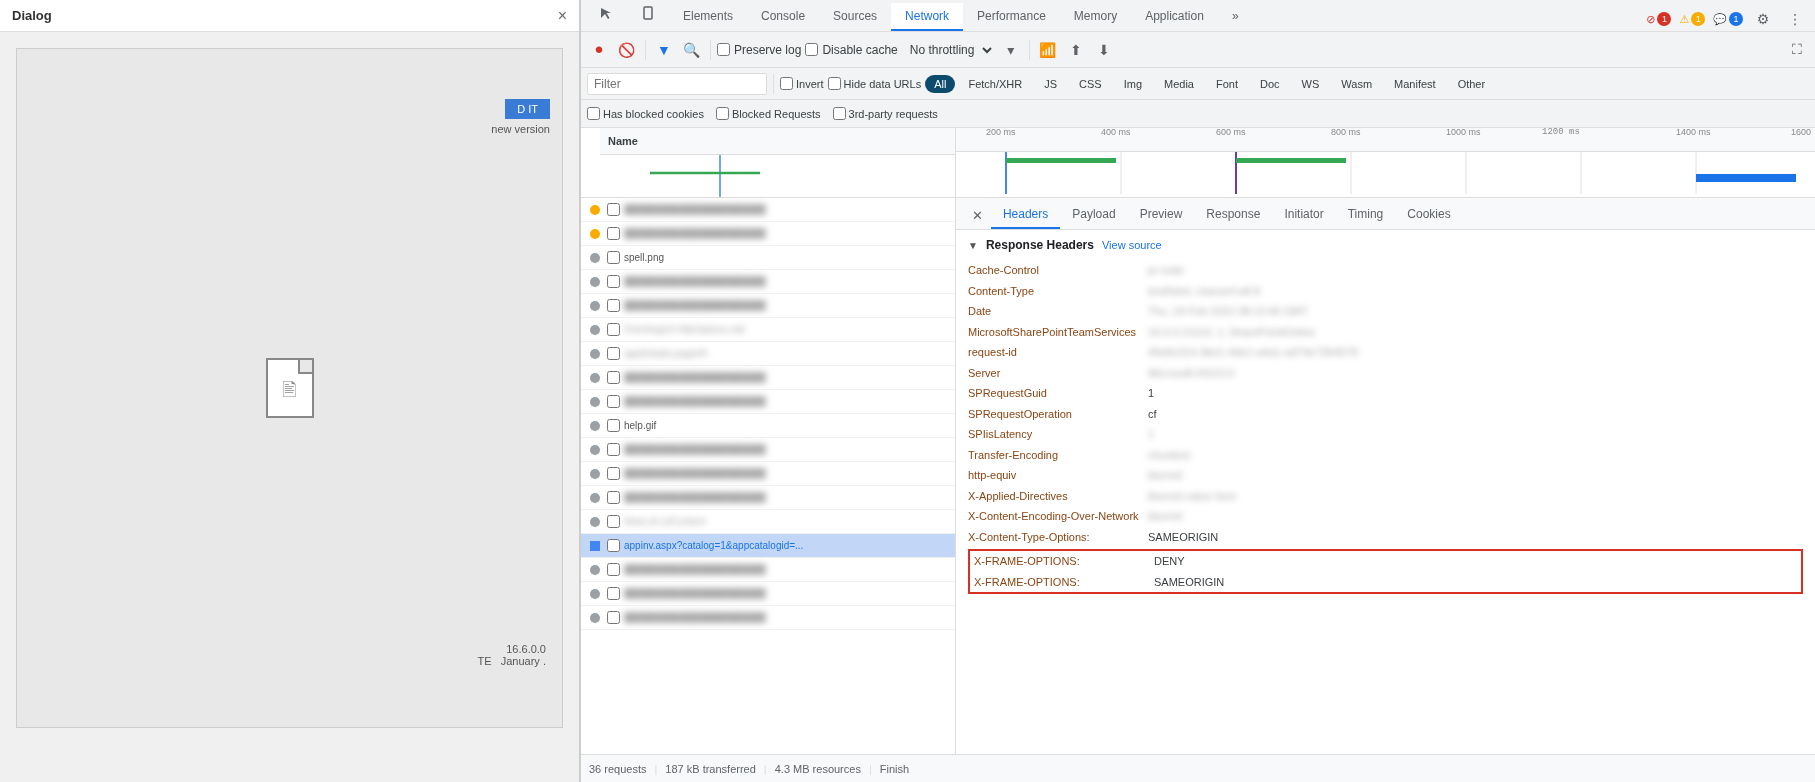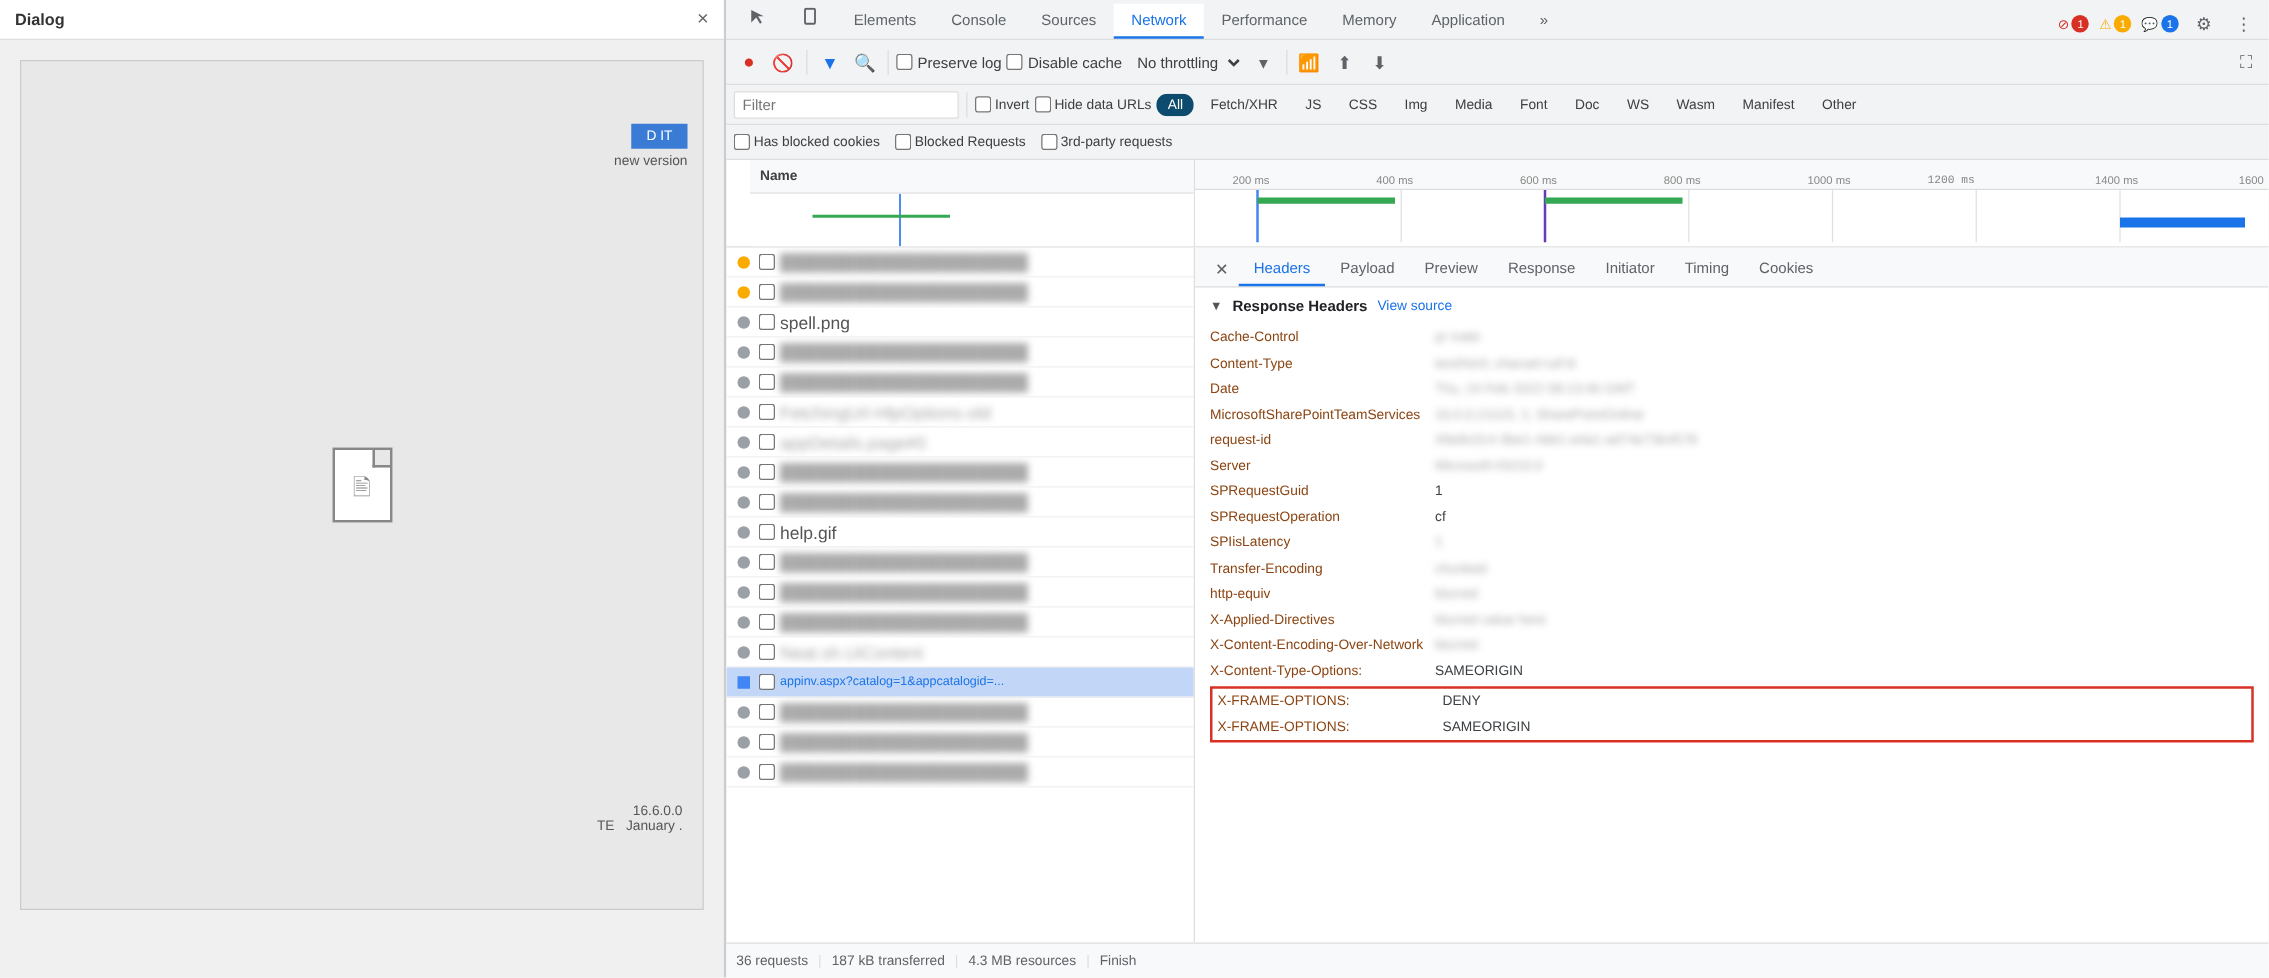--- a/index.html
+++ b/index.html
@@ -221,21 +221,21 @@
       cursor: pointer;
       white-space: nowrap;
       overflow: hidden;
     }
     .network-item.selected { background: #c2d7f7; }
     .network-item .item-icon {
       width: 14px; height: 14px; flex-shrink: 0; margin-right: 4px;
       display: flex; align-items: center; justify-content: center;
     }
     .item-checkbox { flex-shrink: 0; margin-right: 4px; }
-    .item-name { flex: 1; overflow: hidden; text-overflow: ellipsis; color: #555; font-size: 14px; }
+    .item-name { flex: 1; overflow: hidden; text-overflow: ellipsis; color: #555; font-size: 10px; }
     .item-name.blurred { color: #aaa; filter: blur(3px); }
 
     
     .headers-panel {
       flex: 1;
       display: flex;
       flex-direction: column;
       overflow: hidden;
     }
     .headers-tabs {
@@ -461,21 +461,21 @@
         <div style="flex:1;background:#fff;">
 
           <svg width="100%" height="42" style="display:block;">
             <line x1="120" y1="0" x2="120" y2="42" stroke="#4285f4" stroke-width="1.5"></line>
             <line x1="50" y1="18" x2="160" y2="18" stroke="#34a853" stroke-width="2.5"></line>
           </svg>
         </div>
       </div>
 
       <div style="flex:1;display:flex;flex-direction:column;overflow:hidden;position:relative;">
-        <div style="height:28px;background:#f8f9fa;border-bottom:1px solid #ddd;display:flex;align-items:flex-end;padding-bottom:2px;position:relative;">
+        <div style="height:28px;background:#f8f9fa;border-bottom:1px solid #ddd;display:flex;align-items:flex-end;padding-bottom:14px;position:relative;">
           <span style="position:absolute;left:30px;font-size:9px;color:#888;">200 ms</span>
           <span style="position:absolute;left:145px;font-size:9px;color:#888;">400 ms</span>
           <span style="position:absolute;left:260px;font-size:9px;color:#888;">600 ms</span>
           <span style="position:absolute;left:375px;font-size:9px;color:#888;">800 ms</span>
           <span style="position:absolute;left:490px;font-size:9px;color:#888;">1000 ms</span>
           <span style="position:absolute;left:586px;font-size:9px;color:#888;font-family:Liberation Mono, monospace;">1200 ms</span>
           <span style="position:absolute;left:720px;font-size:9px;color:#888;">1400 ms</span>
           <span style="position:absolute;right:4px;font-size:9px;color:#888;">1600</span>
         </div>
         <div style="flex:1;background:#fff;position:relative;">

